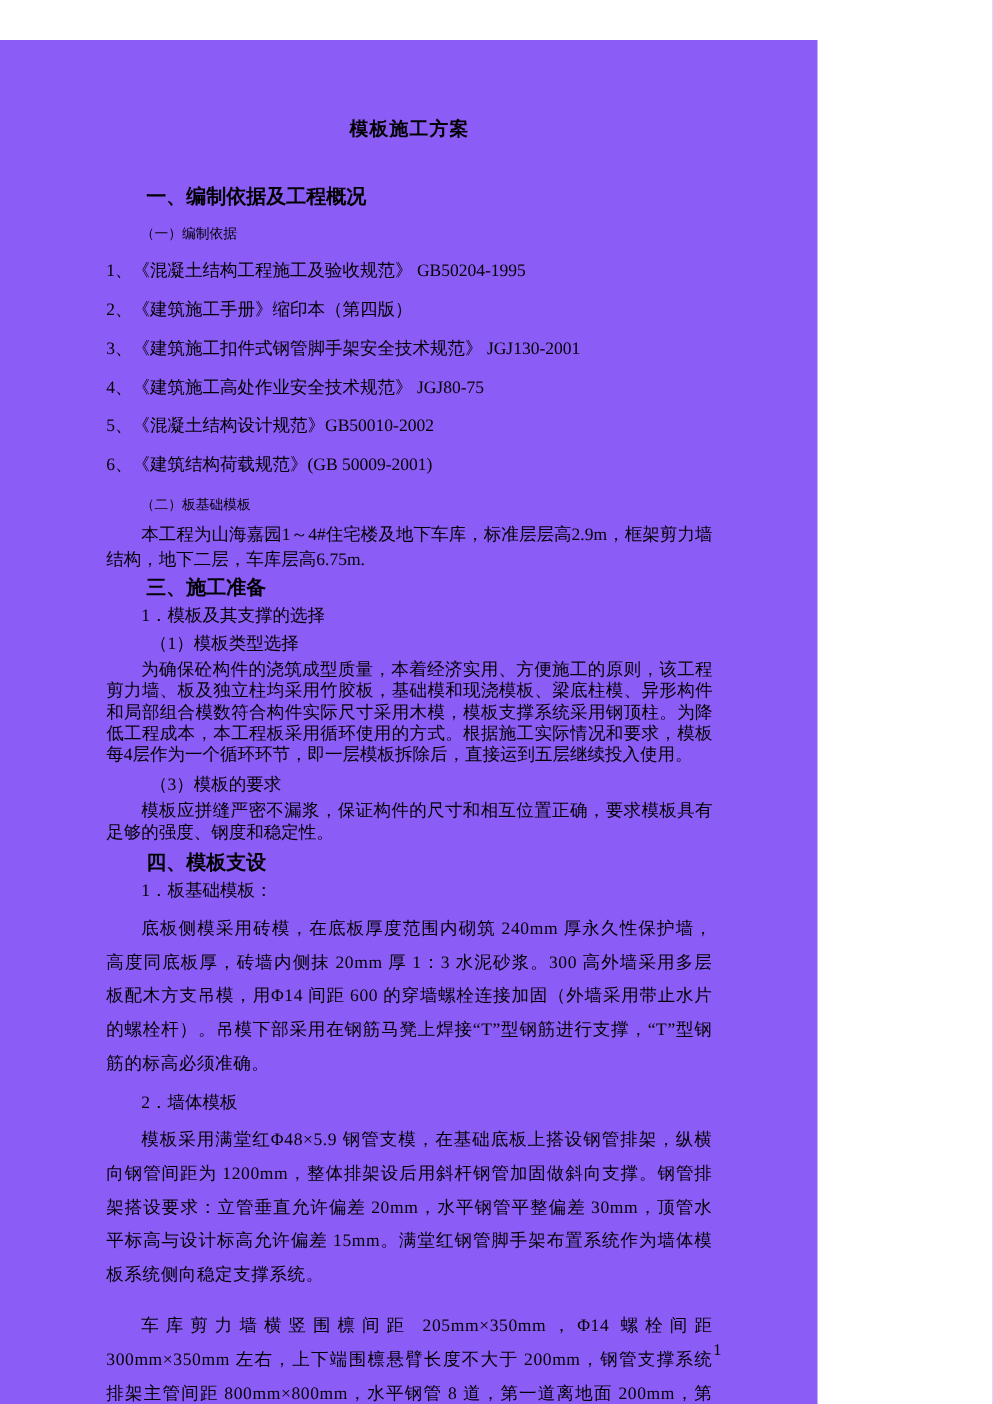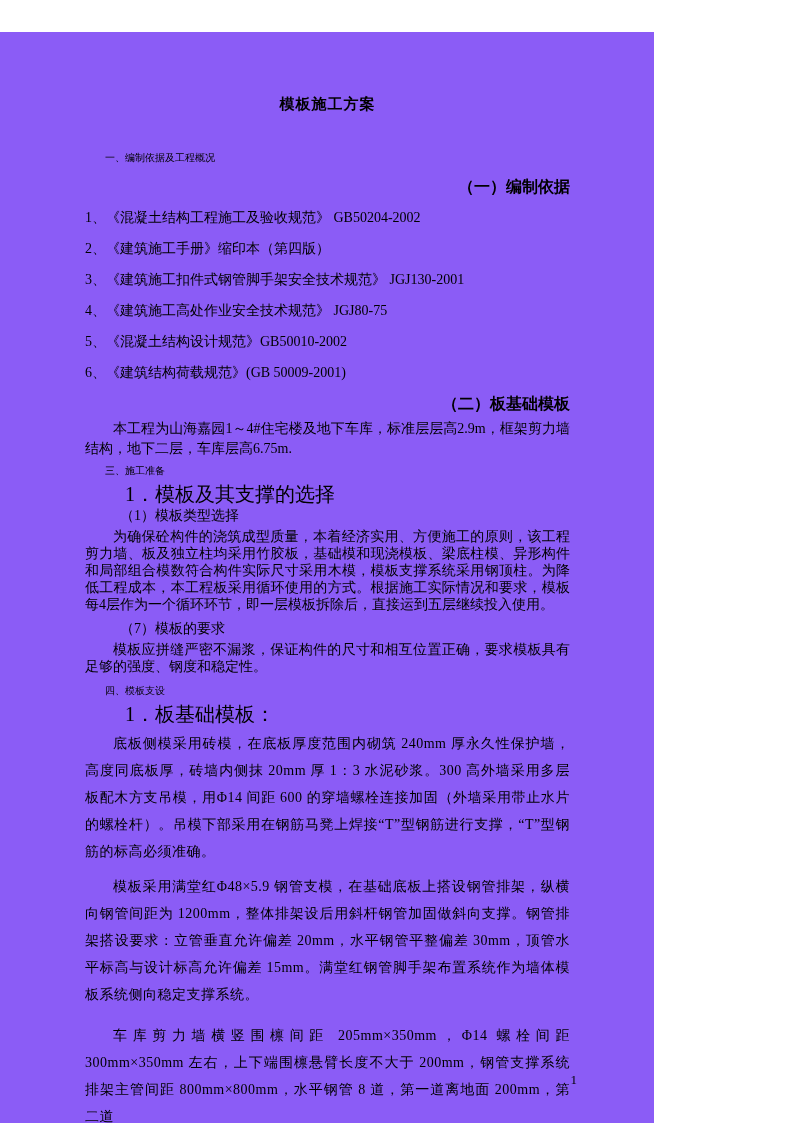--- a/index.html
+++ b/index.html
@@ -19,53 +19,52 @@
   }
   .title {
     font-size: 15px;
     font-weight: bold;
     text-align: center;
     line-height: 20px;
     letter-spacing: 1px;
     margin-bottom: 34px;
   }
   .h1 {
-    font-size: 10px;
-    font-weight: normal;
+    font-size: 16px;
+    font-weight: bold;
     text-indent: 2em;
     line-height: 20px;
     margin-bottom: 9px;
   }
   .h2 {
-    font-size: 16px;
-    font-weight: bold;
+    font-size: 11px;
+    font-weight: normal;
     text-indent: 2.5em;
     line-height: 20px;
     margin-bottom: 11px;
-    text-align: right;
   }
   .h2.tight { margin-bottom: 5px; }
   .item {
     font-size: 14px;
     line-height: 19px;
     margin-bottom: 12px;
   }
   .para {
     font-size: 14px;
     text-indent: 2em;
     text-align: justify;
     line-height: 20px;
     margin-bottom: 2px;
   }
   .para-tight {
     line-height: 17px;
     margin-bottom: 6px;
   }
   .sub {
-    font-size: 20px;
+    font-size: 14px;
     text-indent: 2em;
     line-height: 20px;
     margin-bottom: 2px;
   }
   .sub.gap { margin-bottom: 6px; font-family: Liberation Serif, serif; }
   .sub2 {
     font-size: 14px;
     text-indent: 2.5em;
     line-height: 20px;
     margin-bottom: 2px;
@@ -92,39 +91,40 @@
 <body>
 
 <div class="page">
   <div class="content">
 
     <div class="title">模板施工方案</div>
 
     <div class="h1">一、编制依据及工程概况</div>
     <div class="h2">（一）编制依据</div>
 
-    <div class="item">1、《混凝土结构工程施工及验收规范》 GB50204-2002</div>
+    <div class="item">1、《混凝土结构工程施工及验收规范》 GB50204-1995</div>
     <div class="item">2、《建筑施工手册》缩印本（第四版）</div>
     <div class="item">3、《建筑施工扣件式钢管脚手架安全技术规范》 JGJ130-2001</div>
     <div class="item">4、《建筑施工高处作业安全技术规范》 JGJ80-75</div>
     <div class="item">5、《混凝土结构设计规范》GB50010-2002</div>
     <div class="item">6、《建筑结构荷载规范》(GB 50009-2001)</div>
 
     <div class="h2 tight">（二）板基础模板</div>
     <div class="para">本工程为山海嘉园1～4#住宅楼及地下车库，标准层层高2.9m，框架剪力墙结构，地下二层，车库层高6.75m.</div>
 
     <div class="h1 pre-gap">三、施工准备</div>
     <div class="sub">1．模板及其支撑的选择</div>
     <div class="sub2">（1）模板类型选择</div>
     <div class="para para-tight">为确保砼构件的浇筑成型质量，本着经济实用、方便施工的原则，该工程剪力墙、板及独立柱均采用竹胶板，基础模和现浇模板、梁底柱模、异形构件和局部组合模数符合构件实际尺寸采用木模，模板支撑系统采用钢顶柱。为降低工程成本，本工程板采用循环使用的方式。根据施工实际情况和要求，模板每4层作为一个循环环节，即一层模板拆除后，直接运到五层继续投入使用。</div>
-    <div class="sub2">（7）模板的要求</div>
+    <div class="sub2">（3）模板的要求</div>
     <div class="para para-tight">模板应拼缝严密不漏浆，保证构件的尺寸和相互位置正确，要求模板具有足够的强度、钢度和稳定性。</div>
 
     <div class="h1 pre-gap">四、模板支设</div>
     <div class="sub gap">1．板基础模板：</div>
     <div class="para-wide">底板侧模采用砖模，在底板厚度范围内砌筑 240mm 厚永久性保护墙，高度同底板厚，砖墙内侧抹 20mm 厚 1：3 水泥砂浆。300 高外墙采用多层板配木方支吊模，用Φ14 间距 600 的穿墙螺栓连接加固（外墙采用带止水片的螺栓杆）。吊模下部采用在钢筋马凳上焊接“T”型钢筋进行支撑，“T”型钢筋的标高必须准确。</div>
+    <div class="sub gap">2．墙体模板</div>
     <div class="para-wide gap">模板采用满堂红Φ48×5.9 钢管支模，在基础底板上搭设钢管排架，纵横向钢管间距为 1200mm，整体排架设后用斜杆钢管加固做斜向支撑。钢管排架搭设要求：立管垂直允许偏差 20mm，水平钢管平整偏差 30mm，顶管水平标高与设计标高允许偏差 15mm。满堂红钢管脚手架布置系统作为墙体模板系统侧向稳定支撑系统。</div>
     <div class="para-wide">车库剪力墙横竖围檩间距 205mm×350mm，Φ14 螺栓间距 300mm×350mm 左右，上下端围檩悬臂长度不大于 200mm，钢管支撑系统排架主管间距 800mm×800mm，水平钢管 8 道，第一道离地面 200mm，第二道</div>
 
   </div>
 
   <div class="pagenum">1</div>
 </div>
 
 </body></html>

